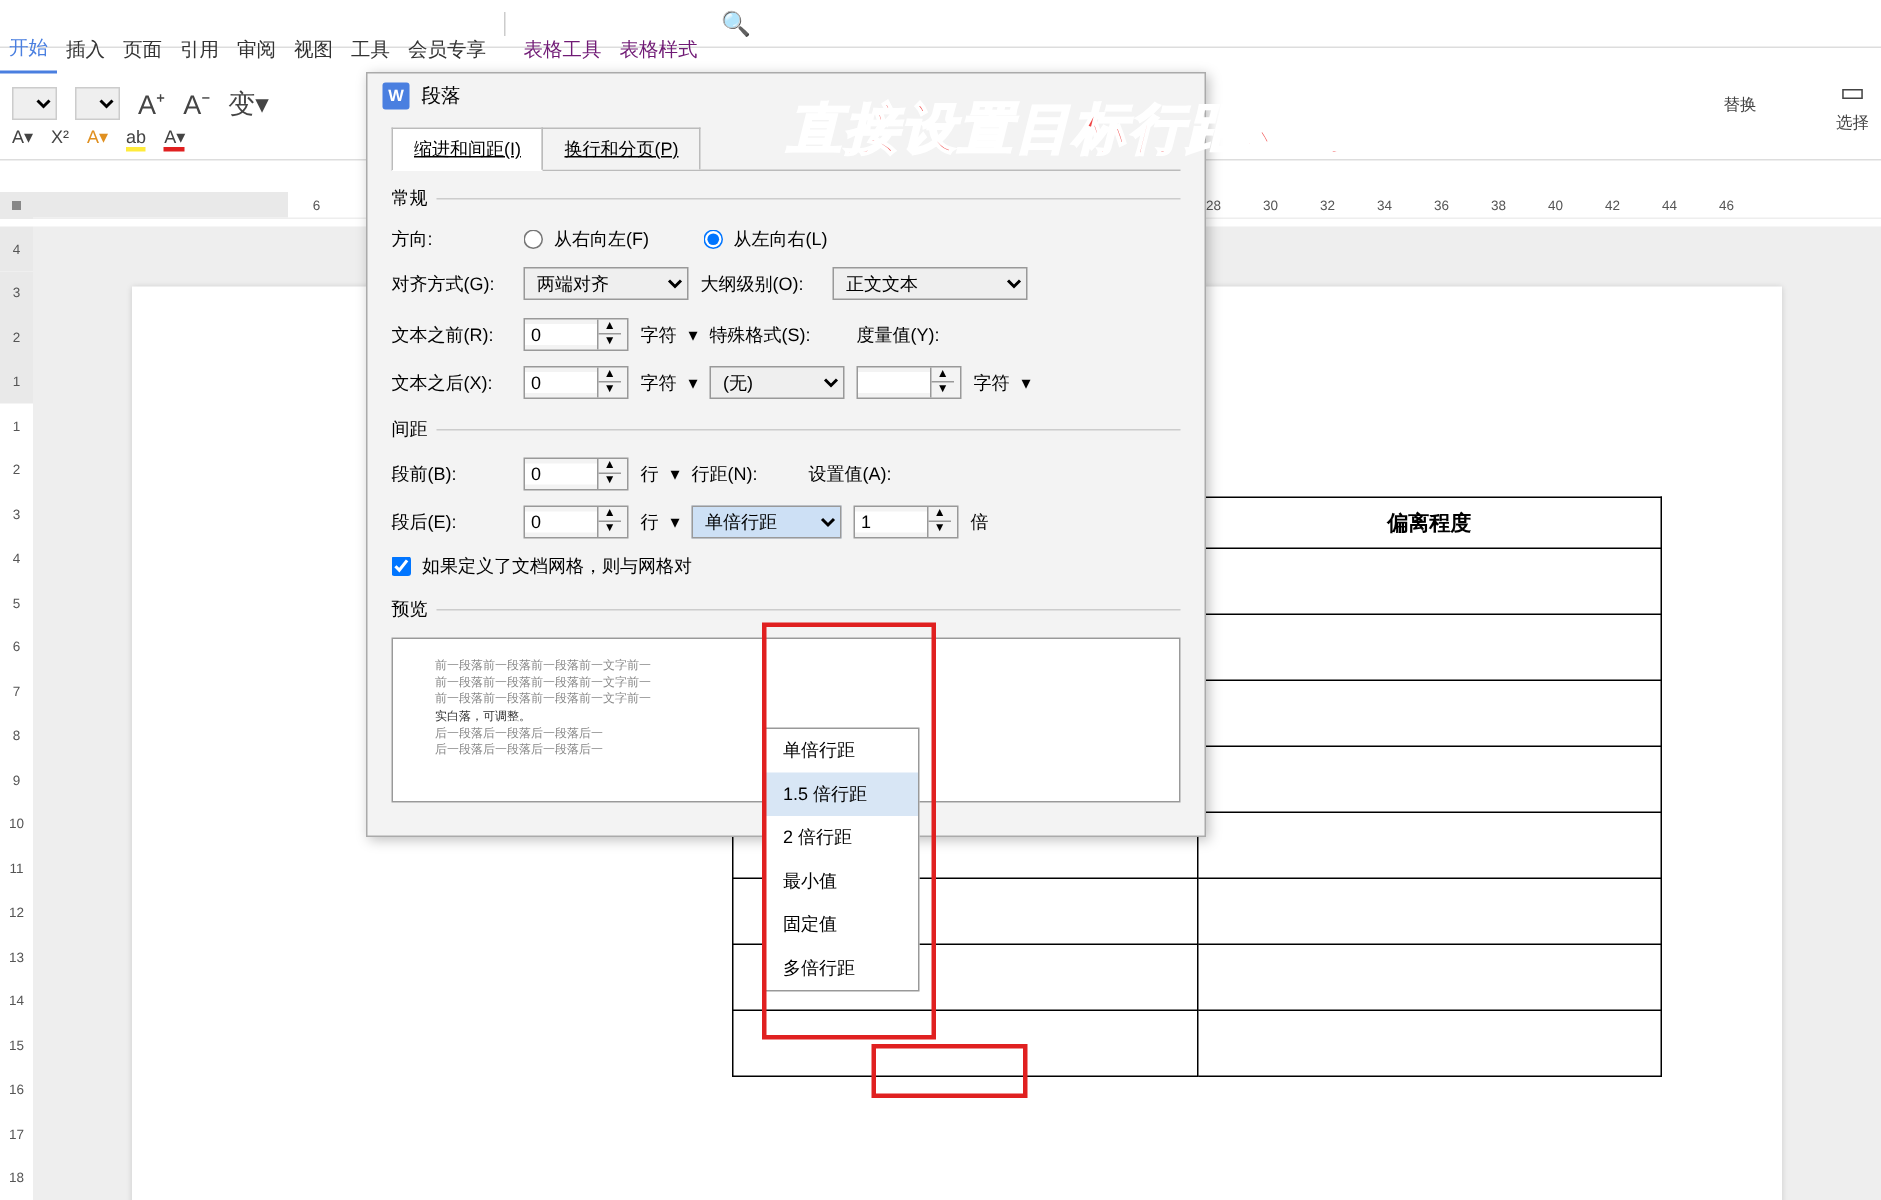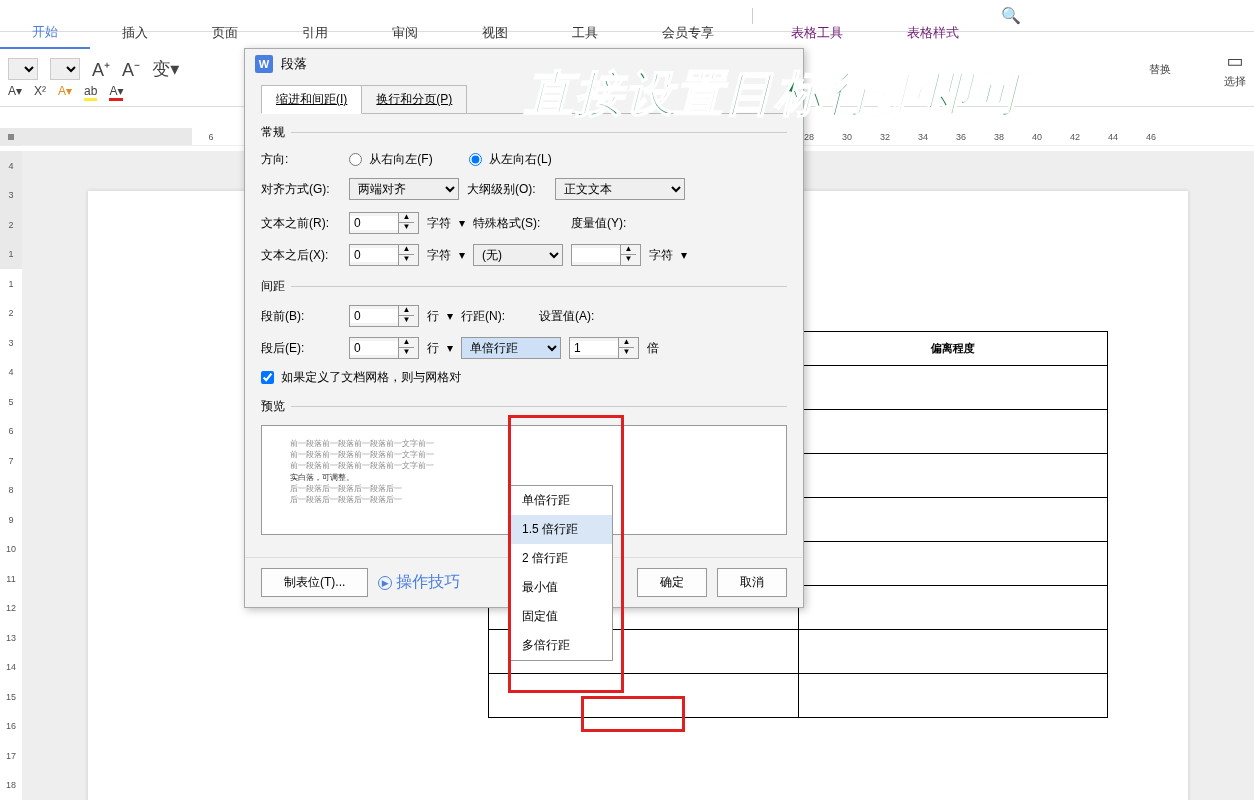--- a/index.html
+++ b/index.html
@@ -1,19 +1,19 @@
 <!DOCTYPE html>
 <html><head>
 <meta charset="utf-8">
 <style>
 * { box-sizing: border-box; margin: 0; padding: 0; font-family: "Microsoft YaHei", sans-serif; }
 body { background: #fff; width: 1254px; height: 800px; overflow: hidden; position: relative; }
 
 .menubar { display: flex; height: 32px; align-items: center; border-bottom: 1px solid #ddd; font-size: 13px; }
-.menubar .item { padding: 6px 32px; cursor: pointer; color: #333; margin-top: 35px; }
+.menubar .item { padding: 6px 6px; cursor: pointer; color: #333; margin-top: 35px; }
 .menubar .item.active { color: #4a7fe0; border-bottom: 2px solid #4a7fe0; }
 .menubar .item.tool { color: #701a75; }
 .menubar .sep { width: 1px; height: 16px; background: #ccc; margin: 0 6px; }
 .menubar .search-icon { margin-left: 10px; font-size: 16px; color: #666; }
 
 .toolbar { display: flex; height: 75px; align-items: center; padding: 0 8px; font-size: 13px; color: #444; border-bottom: 1px solid #ddd; gap: 12px; }
 .toolbar .btn { display: flex; flex-direction: column; align-items: center; font-size: 11px; gap: 2px; margin-left: 41px; }
 .toolbar .ico { font-size: 18px; }
 .toolbar select { border: 1px solid #ccc; font-size: 12px; padding: 2px; }
 
@@ -21,21 +21,21 @@
 .ruler .lmargin { width: 24px; height: 100%; background: #e9e9e9; }
 .ruler .tick { width: 38px; text-align: center; }
 
 .vruler { position: absolute; left: 0; top: 151px; width: 22px; bottom: 0; background: #fff; display: flex; flex-direction: column; align-items: center; font-size: 9px; color: #555; }
 .vruler .vt { height: 38px; display: flex; align-items: center; }
 .vruler .vt.neg { background: #e9e9e9; width: 100%; justify-content: center; }
 
 .docarea { position: absolute; left: 22px; top: 151px; right: 0; bottom: 0; background: #eee; padding-top: 40px; }
 .page { background: #fff; margin: 0 auto; width: 1100px; height: 700px; box-shadow: 0 0 4px rgba(0,0,0,0.15); padding: 140px 80px 40px 400px; position: relative; }
 .doc-table { border-collapse: collapse; width: 100%; }
-.doc-table th, .doc-table td { border: 1px solid #000; padding: 4px; font-size: 11px; font-weight: bold; height: 34px; text-align: center; }
+.doc-table th, .doc-table td { border: 1px solid #000; padding: 4px; font-size: 14px; font-weight: bold; height: 34px; text-align: center; }
 .doc-table td { height: 44px; }
 
 .dialog { position: absolute; left: 244px; top: 48px; width: 560px; background: #f3f3f3; border: 1px solid #aaa; box-shadow: 2px 2px 8px rgba(0,0,0,0.25); z-index: 10; }
 .dlg-title { display: flex; align-items: center; padding: 6px 10px; font-size: 13px; }
 .dlg-title .wicon { width: 18px; height: 18px; background: #4a7fe0; color: #fff; display: flex; align-items: center; justify-content: center; font-size: 11px; border-radius: 2px; margin-right: 8px; font-weight: bold; }
 .dlg-body { padding: 6px 16px 10px; font-size: 12px; }
 .tabs { display: flex; border-bottom: 1px solid #bbb; margin-bottom: 10px; text-decoration: underline; }
 .tabs .tab { padding: 5px 14px; border: 1px solid #bbb; border-bottom: none; background: #f3f3f3; margin-right: -1px; cursor: pointer; }
 .tabs .tab.active { background: #fff; border-bottom: 1px solid #fff; margin-bottom: -1px; }
 
@@ -61,21 +61,21 @@
 .dropdown .opt.hover { background: #d8e6f5; }
 
 .preview-box { border: 1px solid #999; background: #fff; width: 100%; height: 110px; padding: 12px 28px; font-size: 8px; color: #888; line-height: 1.4; }
 .preview-box .pline { white-space: nowrap; overflow: hidden; }
 
 .dlg-footer { display: flex; align-items: center; padding: 10px 16px; gap: 10px; border-top: 1px solid #ddd; }
 .dlg-footer .btn { padding: 5px 22px; border: 1px solid #999; background: #fdfdfd; cursor: pointer; font-size: 12px; }
 .dlg-footer .spacer { flex: 1; }
 .dlg-footer .link { color: #4a7fe0; cursor: pointer; display: flex; align-items: center; gap: 4px; }
 
-.annotation { position: absolute; left: 525px; top: 62px; font-size: 48px; font-weight: bold; color: #15803d; -webkit-text-stroke: 1.5px #fff; z-index: 30; font-style: italic; letter-spacing: 2px; }
+.annotation { position: absolute; left: 525px; top: 62px; font-size: 36px; font-weight: bold; color: #ef4444; -webkit-text-stroke: 1.5px #fff; z-index: 30; font-style: italic; letter-spacing: 2px; }
 </style>
 </head>
 <body>
 
 <div class="menubar">
   <div class="item active">开始</div>
   <div class="item">插入</div>
   <div class="item">页面</div>
   <div class="item">引用</div>
   <div class="item">审阅</div>
@@ -332,28 +332,18 @@
 
   <div class="dropdown" style="left:264px;top:436px;width:104px">
     <div class="opt">单倍行距</div>
     <div class="opt hover">1.5 倍行距</div>
     <div class="opt">2 倍行距</div>
     <div class="opt">最小值</div>
     <div class="opt">固定值</div>
     <div class="opt">多倍行距</div>
   </div>
 
-  <div class="dlg-footer">
-    <div class="btn">制表位(T)...</div>
-    <span class="link">
-        <span style="border:1px solid #4a7fe0;border-radius:50%;width:14px;height:14px;display:inline-flex;align-items:center;justify-content:center;font-size:9px">▶</span>
-        <span>操作技巧</span>
-      </span>
-    <div class="spacer"></div>
-    <div class="btn">确定</div>
-    <div class="btn">取消</div>
-  </div>
 </div>
 
 <div class="red-box" style="left:508px;top:415px;width:116px;height:278px"></div>
 <div class="red-box" style="left:581px;top:696px;width:104px;height:36px"></div>
 
 <div class="annotation">直接设置目标行距即可</div>
 
 </body></html>

